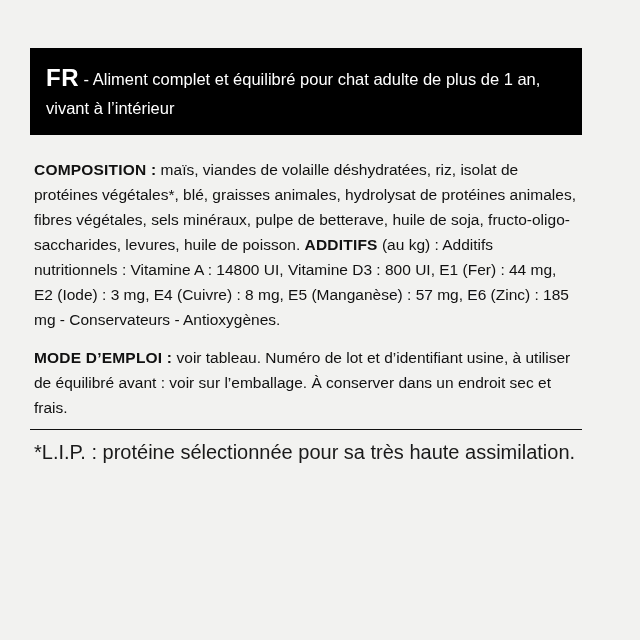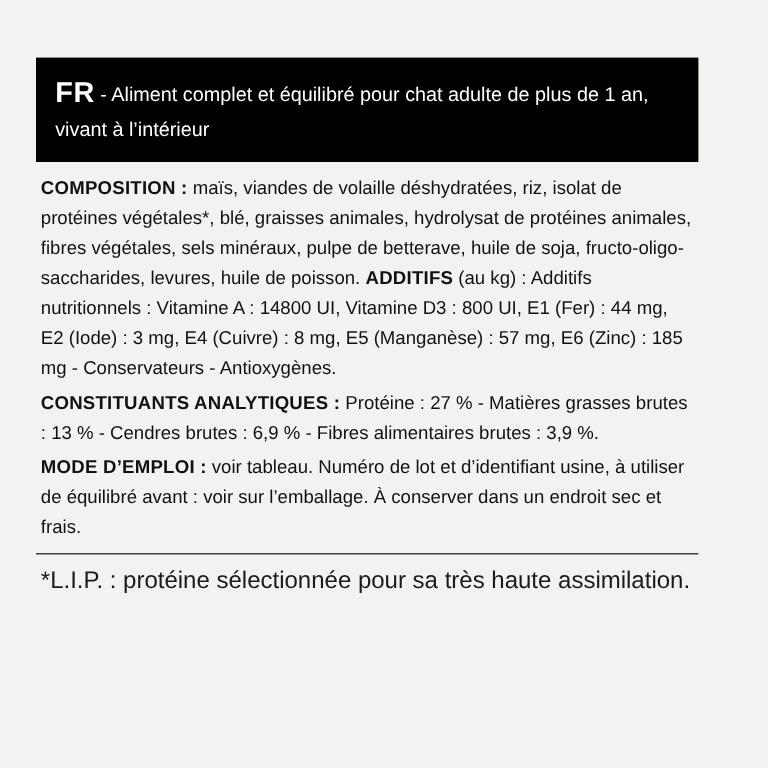--- a/index.html
+++ b/index.html
@@ -42,21 +42,21 @@
     font-size: 16.5px;
   }
   .body-block {
     padding: 10px 6px 0 4px;
     font-size: 15.5px;
     line-height: 1.62;
     text-align: left;
     color: #111111;
   }
   .para {
-    margin: 0 0 3px 0;
+    margin: 12px 0 3px 0;
   }
   .caps {
     font-weight: bold;
     letter-spacing: 0.2px;
   }
   .rule {
     border: none;
     border-top: 1.5px solid #111111;
     margin: 9px 0 7px 0;
     width: 100%;
@@ -76,23 +76,20 @@
     <span class="lang">FR</span>
     <span class="desc">- Aliment complet et équilibré pour chat adulte de plus de 1 an, vivant à l’intérieur</span>
   </div>
 
   <div class="body-block">
 
     <p class="para">
       <span class="caps">COMPOSITION :</span><span> maïs, viandes de volaille déshydratées, riz, isolat de protéines végétales*, blé, graisses animales, hydrolysat de protéines animales, fibres végétales, sels minéraux, pulpe de betterave, huile de soja, fructo-oligo-saccharides, levures, huile de poisson. </span><span class="caps">ADDITIFS</span><span> (au kg) : Additifs nutritionnels : Vitamine A : 14800 UI, Vitamine D3 : 800 UI, E1 (Fer) : 44 mg, E2 (Iode) : 3 mg, E4 (Cuivre) : 8 mg, E5 (Manganèse) : 57 mg, E6 (Zinc) : 185 mg - Conservateurs - Antioxygènes.</span>
     </p>
 
-    <p class="para">
-      <span class="caps">CONSTITUANTS ANALYTIQUES :</span><span> Protéine : 27 % - Matières grasses brutes : 13 % - Cendres brutes : 6,9 % - Fibres alimentaires brutes : 3,9 %.</span>
-    </p>
 
     <p class="para">
       <span class="caps">MODE D’EMPLOI :</span><span> voir tableau. Numéro de lot et d’identifiant usine, à utiliser de équilibré avant : voir sur l’emballage. À conserver dans un endroit sec et frais.</span>
     </p>
 
   </div>
 
   <hr class="rule">
 
   <div class="footnote">*L.I.P. : protéine sélectionnée pour sa très haute assimilation.</div>

